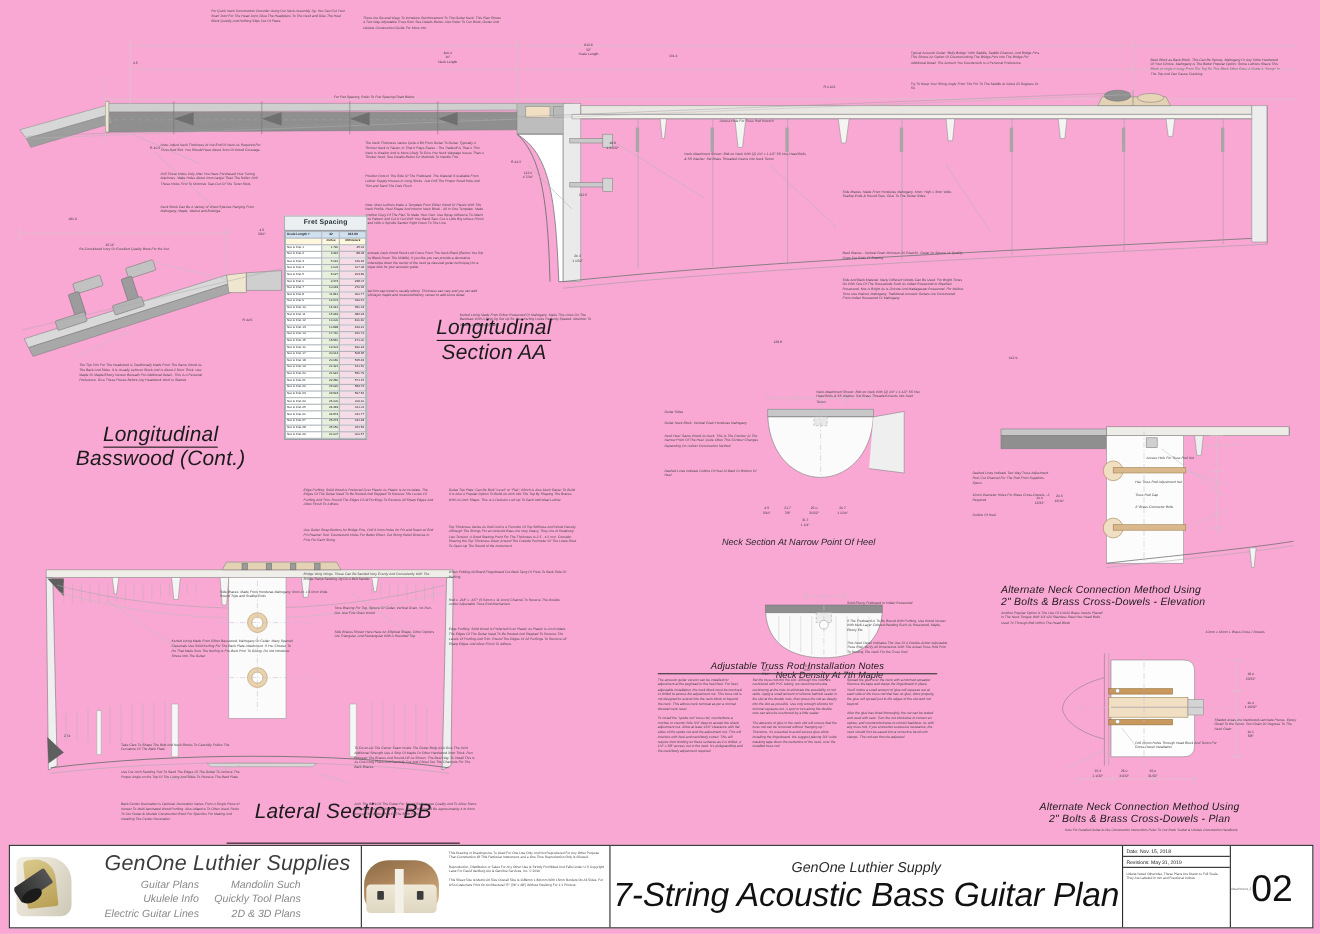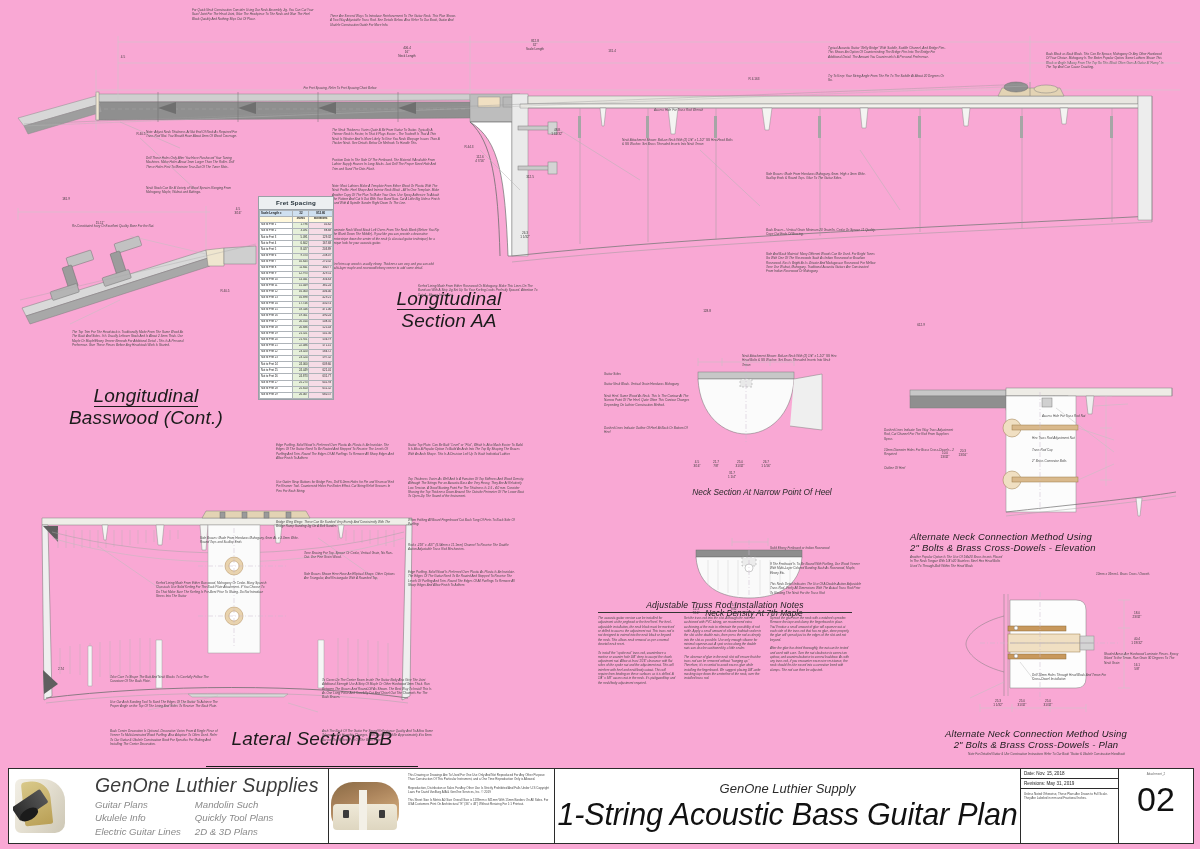--- a/index.html
+++ b/index.html
@@ -83,35 +83,35 @@
   }
   .tb-cell{border-right:1.1px solid #2b2b2b;box-sizing:border-box;position:relative;}
   .tb-logo{width:320px;display:flex;align-items:center;padding-left:4px;}
   .tb-logo .logoimg{width:62px;height:62px;flex:0 0 62px;position:relative;overflow:hidden;}
   .tb-logo .brandwrap{padding-left:4px;margin-left:16px;}
   .brand{
     font-style:italic;font-size:19.5px;color:#3c3c3c;white-space:nowrap;
     letter-spacing:.2px;
   }
   .plan-cols{display:flex;gap:14px;margin-top:1px;}
-  .plan-cols ul{margin:0;padding:0;list-style:none;}
+  .plan-cols ul{margin:0;padding:0;list-style:none;text-align:right;}
   .plan-cols li{
     font-style:italic;font-size:9.6px;color:#8a8a8a;line-height:1.42;white-space:nowrap;
   }
   .tb-photo{width:74px;display:flex;align-items:center;justify-content:center;border-right:none;}
   .tb-legal{width:152px;padding:4px 4px 0 5px;}
   .tb-legal p{margin:0 0 4px 0;font-size:3.0px;line-height:1.42;color:#4a4a4a;}
   .tb-main{flex:1;display:flex;flex-direction:column;align-items:center;justify-content:center;}
   .tb-main .supply{font-style:italic;font-size:13px;color:#2b2b2b;margin-bottom:1px;}
   .tb-main .maintitle{font-style:italic;font-size:30.5px;color:#111;letter-spacing:-.2px;white-space:nowrap;}
   .tb-meta{width:98px;display:flex;flex-direction:column;}
   .tb-meta .row{border-bottom:1.1px solid #2b2b2b;padding:2px 3px;font-size:4.6px;color:#222;}
   .tb-meta .row.last{border-bottom:none;flex:1;padding-top:3px;}
   .tb-meta .fine{font-size:3.0px;line-height:1.45;color:#4a4a4a;}
-  .tb-sheet{width:74px;border-right:none;display:flex;flex-direction:column;align-items:center;}
+  .tb-sheet{width:74px;border-right:none;display:flex;flex-direction:row;align-items:center;}
   .tb-sheet .attach{font-size:3.0px;color:#6a6a6a;margin-top:3px;}
   .tb-sheet .num{font-size:34px;color:#111;margin-top:4px;font-weight:300;}
   .tb-handbook{
     position:absolute;left:968px;top:752px;font-size:3.0px;color:#4a4a4a;
     font-style:italic;line-height:1.45;text-align:left;
   }
 
   
   .logo-a{position:absolute;left:2px;top:4px;width:50px;height:54px;
     background:linear-gradient(120deg,#f2efe6 0%,#e7e2d4 40%,#cdc7b5 100%);
@@ -664,21 +664,21 @@
 3/16"</div>
   <div class="dim" style="left:706px;top:461px;width:20px;">21.7
 7/8"</div>
   <div class="dim" style="left:730px;top:461px;width:20px;">25.0
 31/32"</div>
   <div class="dim" style="left:756px;top:461px;width:20px;">26.7
 1 1/16"</div>
   <div class="dim" style="left:718px;top:472px;width:28px;">31.7
 1 1/4"</div>
 
-  <div class="sub-caption" style="left:672px;top:487px;width:180px;">
+  <div class="sub-caption" style="left:636px;top:487px;width:180px;">
     <span class="ln">Neck Section At Narrow</span>
     <span class="ln">Point Of Heel</span>
   </div>
 
   <svg class="abs" style="left:672px;top:524px;" width="160" height="80" viewBox="0 0 160 80">
     <g stroke="#8d8d8d" fill="none" stroke-width="0.5">
       <rect x="24" y="26" width="106" height="7" fill="#8e8e8e" stroke="#6f6f6f"></rect>
       <path d="M24 33 C26 62 48 74 77 74 C106 74 128 62 130 33 Z" fill="#fafafa" stroke="#6f6f6f"></path>
       <g stroke="#c4c4c4" stroke-width="0.4">
         <line x1="36" y1="36" x2="36" y2="62"></line>
@@ -908,21 +908,21 @@
     </div>
 
     <div class="tb-cell tb-legal">
       <p>This Drawing or Drawings Are To Used For One Use Only And Not Reproduced For Any Other Purpose Than Construction Of This Particular Instrument, and a One Time Reproduction Only is Allowed.</p>
       <p>Reproduction, Distribution or Sales For Any Other Use Is Strictly Prohibited And Falls Under U.S Copyright Laws For David VanBurg AIA &amp; GenOne Services, Inc.  © 2019</p>
       <p>This Sheet Size Is Metric A0 Size Overall Size is 1189mm x 841mm With 15mm Borders On All Sides. For USA Customers Print On Architectural "E" (36" x 48") Without Resizing For 1:1 Printout.</p>
     </div>
 
     <div class="tb-cell tb-main">
       <div class="supply">GenOne Luthier Supply</div>
-      <div class="maintitle">1-String Acoustic Bass Guitar Plan</div>
+      <div class="maintitle">7-String Acoustic Bass Guitar Plan</div>
     </div>
 
     <div class="tb-cell tb-meta">
       <div class="row">Date: Nov. 15, 2018</div>
       <div class="row">Revisions: May 31, 2019</div>
       <div class="row last fine">Unless Noted Otherwise, These Plans Are Drawn to Full Scale. They Are Labeled in mm and Fractional Inches.</div>
     </div>
 
     <div class="tb-cell tb-sheet">
       <div class="attach">Attachment_2</div>

